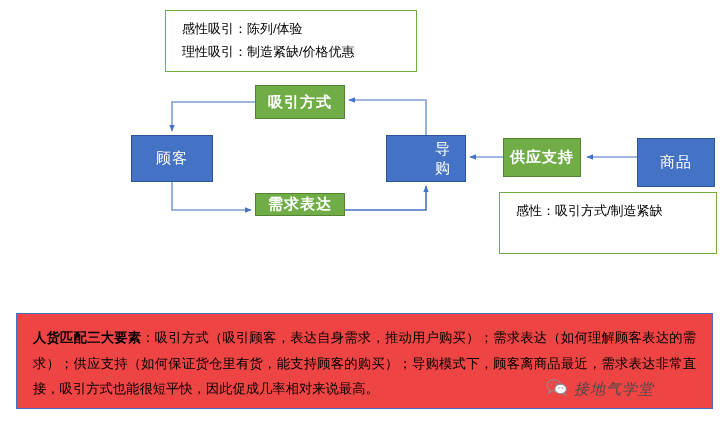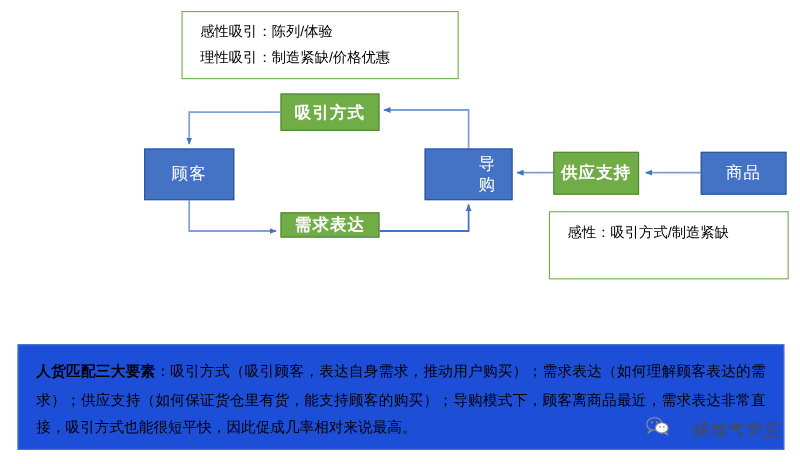--- a/index.html
+++ b/index.html
@@ -38,21 +38,21 @@
     background: #70ad47;
     border: 1px solid #548235;
     font-weight: bold;
   }
 
   #node-guke      { left: 131px; top: 135px; width: 82px;  height: 47px; }
   #node-xiyin     { left: 255px; top: 85px;  width: 90px;  height: 34px; }
   #node-xuqiu     { left: 255px; top: 193px; width: 90px;  height: 23px; }
   #node-daogou    { left: 386px; top: 135px; width: 80px;  height: 47px; padding-left: 48px; }
   #node-gongying  { left: 503px; top: 138px; width: 78px;  height: 39px; }
-  #node-shangpin  { left: 637px; top: 138px; width: 78px;  height: 39px; }
+  #node-shangpin  { left: 637px; top: 138px; width: 78px;  height: 49px; }
 
   
   .note {
     position: absolute;
     border: 1px solid #70ad47;
     background: #ffffff;
     box-sizing: border-box;
     padding: 7px 16px;
     z-index: 4;
   }
@@ -68,42 +68,42 @@
   #note-right  { left: 499px; top: 192px; width: 218px; height: 62px; }
 
   
   #summary {
     position: absolute;
     left: 16px;
     top: 313px;
     width: 697px;
     height: 96px;
     border: 1px solid #4472c4;
-    background: #1d4ed8;
+    background: #ef4444;
     box-sizing: border-box;
     padding: 11px 16px 0 16px;
     z-index: 4;
   }
   #summary-text {
     margin: 0;
     font-size: 13.3px;
     line-height: 1.92;
     color: #000000;
     text-align: justify;
   }
   #summary-text b { font-weight: bold; }
 
   
   #watermark {
     position: absolute;
-    left: 587px;
+    left: 546px;
     top: 379px;
     display: flex;
     align-items: center;
-    gap: 20px;
+    gap: 6px;
     z-index: 5;
     text-align: right;
   }
   #watermark .wm-label {
     font-family: "DejaVu Serif", serif;
     font-style: italic;
     font-size: 15px;
     color: #4a4a4a;
     letter-spacing: 1px;
   }

